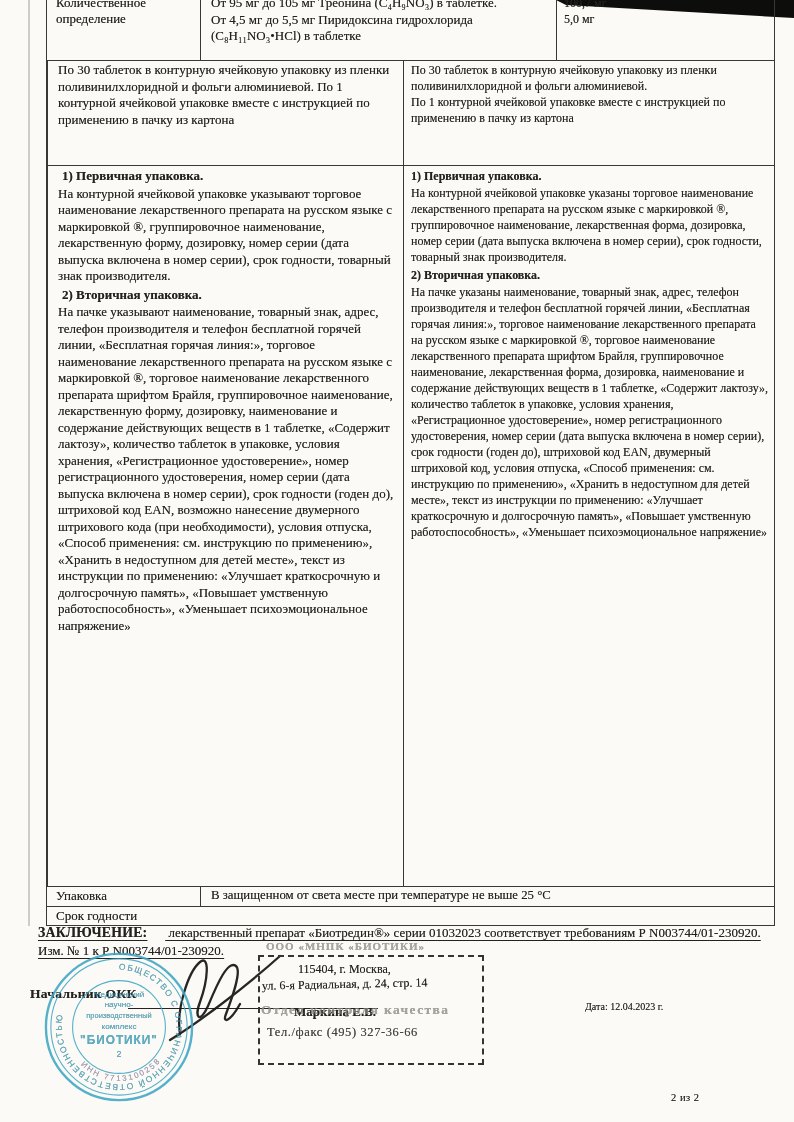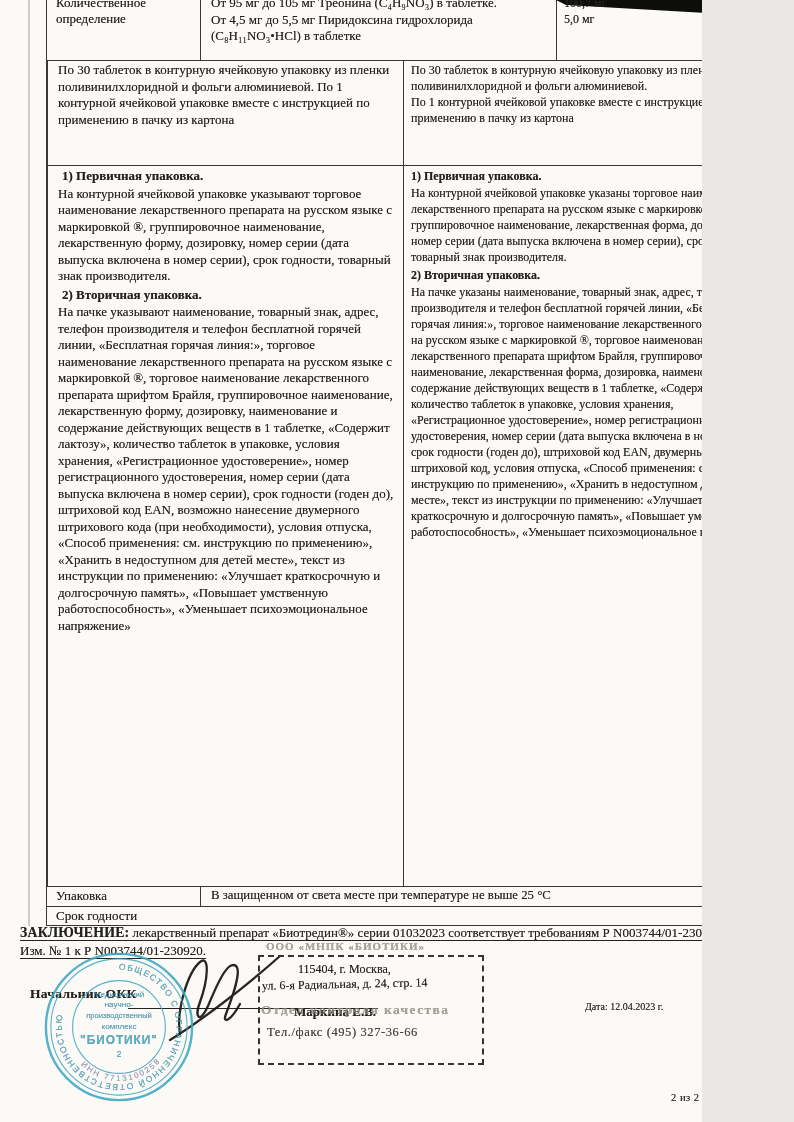--- a/index.html
+++ b/index.html
@@ -1,19 +1,19 @@
 <!DOCTYPE html>
 <html><head>
 <meta charset="utf-8">
 <style>
   html,body{margin:0;padding:0;}
   body{width:794px;height:1122px;overflow:hidden;background:#e9e8e4;}
-  .page{position:relative;width:682px;height:1122px;background:#fbfaf6;overflow:hidden;
+  .page{position:relative;width:794px;height:1122px;background:#fbfaf6;overflow:hidden;
         font-family:"Liberation Serif","DejaVu Serif",serif;color:#23221f;
-        text-shadow:0 0 .5px rgba(40,38,34,.55);padding-left:20px;}
+        text-shadow:0 0 .5px rgba(40,38,34,.55);}
   .edge-line{position:absolute;left:28px;top:0;width:2px;height:926px;background:#c3c1ba;opacity:.8;}
   .corner-svg{position:absolute;left:552px;top:0;}
   
   .tbl{position:absolute;left:46px;top:-6px;width:729px;border:1.6px solid #3a3833;border-top:none;box-sizing:border-box;}
   .row{display:flex;border-top:1.6px solid #3a3833;box-sizing:border-box;}
   .row.r1{border-top:none;height:66px;}
   .r2{height:105px;}
   .r3{height:721px;}
   .r4{height:20px;}
   .r5{height:19px;}
@@ -23,21 +23,21 @@
   .rgt{flex:1;border-left:1.6px solid #3a3833;padding:1px 5px 0 7px;font-size:12px;line-height:16px;}
   .span-val{flex:1;border-left:1.6px solid #3a3833;padding:0 6px 0 10px;font-size:12.8px;line-height:17px;}
   .prewrap{white-space:pre-wrap;}
   .mk-title{font-weight:bold;margin:1px 0 1px 0;}
   .mid .mk-title{padding-left:4px;}
   .mk-body{margin:0 0 2px 0;}
   
   .concl{position:absolute;left:20px;top:924px;width:774px;font-size:13px;line-height:17.5px;}
   .concl .l1{white-space:nowrap;}
   .concl-h{font-weight:bold;font-size:13.8px;letter-spacing:.2px;}
-  .u{text-decoration:underline;text-underline-offset:2.5px;text-decoration-thickness:1px;}
+  .u{text-decoration:underline;text-underline-offset:2.5px;text-decoration-thickness:1px;margin-left:18px;}
   
   .sig-title{position:absolute;left:30px;top:986px;font-size:13.5px;font-weight:bold;letter-spacing:.3px;}
   .sig-rule{position:absolute;left:128px;top:1008px;width:250px;border-top:1.7px solid #24231f;}
   .sig-svg{position:absolute;left:166px;top:950px;}
   .stamp-svg{position:absolute;left:40px;top:948px;opacity:.88;}
   .addr-box{position:absolute;left:258px;top:955px;width:226px;height:110px;border:2.2px dashed #35342f;box-sizing:border-box;}
   .addr-box>div{position:absolute;white-space:nowrap;}
   .addr1{top:5px;left:38px;font-size:12px;}
   .addr2{top:20px;left:2px;font-size:12px;transform:rotate(-1.2deg);}
   .person{top:36px;left:34px;font-size:13px;font-weight:bold;margin-top:11px;}

